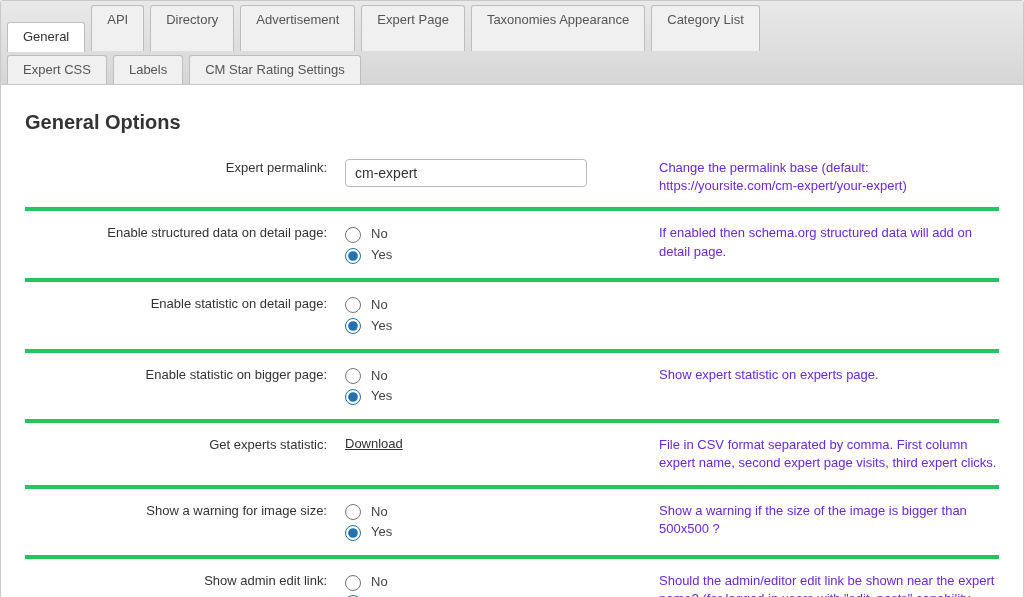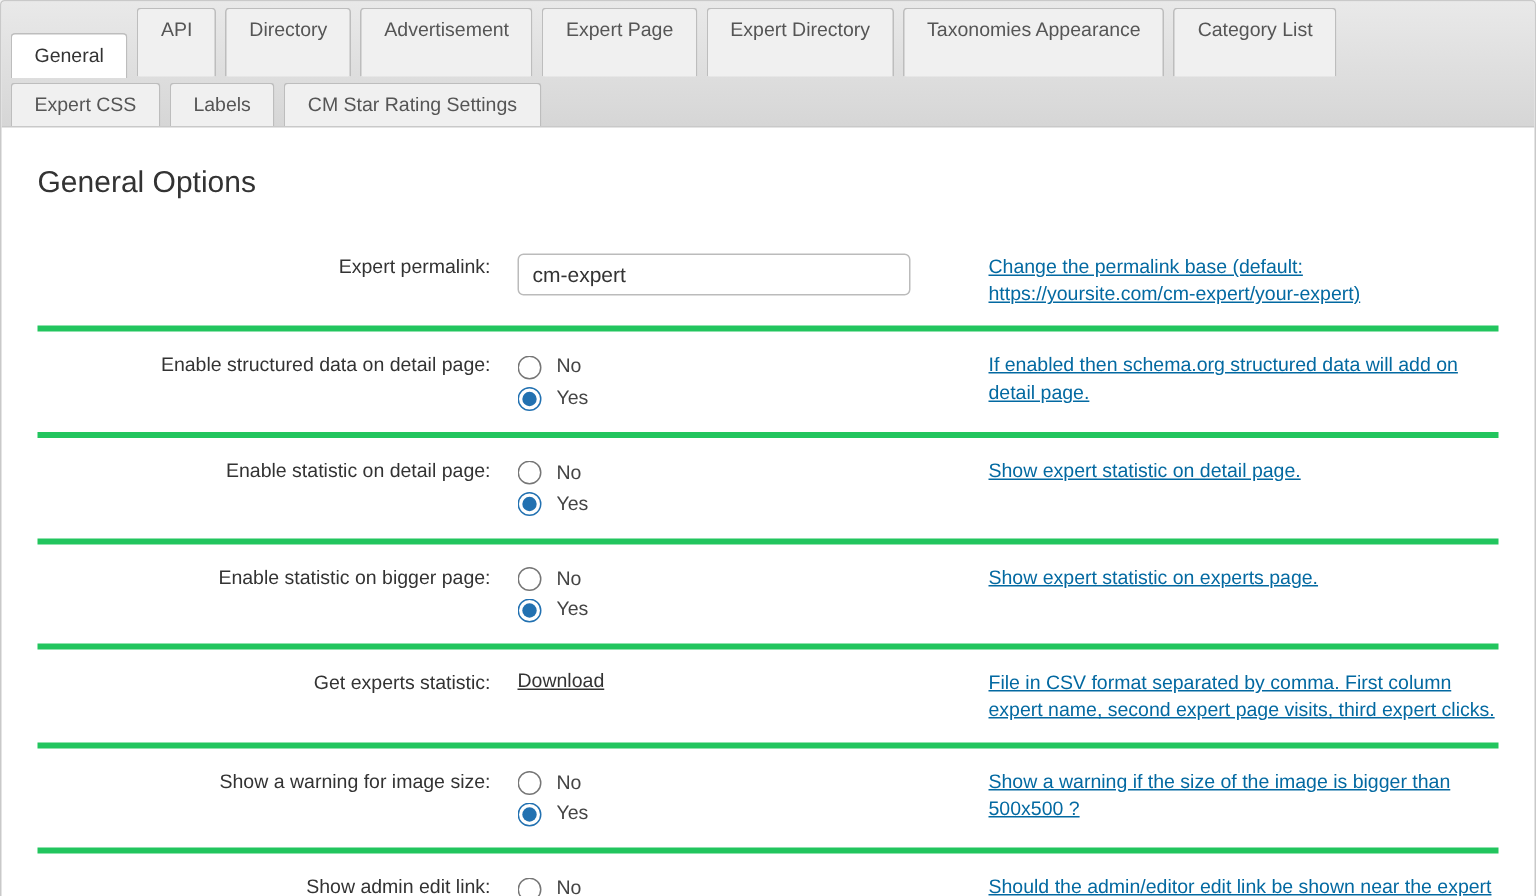--- a/index.html
+++ b/index.html
@@ -49,22 +49,22 @@
     top: 1px;
     padding-bottom: 9px;
     margin-top: 16px;
   }
   .content {
     padding: 20px 24px 10px 24px;
   }
   h2.section-title {
     font-size: 20px;
     color: #333;
-    margin: 6px 0 22px 0;
-    font-weight: normal;
+    margin: 6px 0 12px 0;
+    font-weight: bold;
   }
   .form-row {
     display: flex;
     align-items: flex-start;
     padding: 12px 0 12px 0;
     border-bottom: 4px solid #22c55e;
   }
   .form-row:last-child { border-bottom: none; }
   .col-label {
     width: 320px;
@@ -74,28 +74,27 @@
     color: #333;
     padding-top: 2px;
   }
   .col-control {
     width: 310px;
     flex: 0 0 310px;
     padding-top: 1px;
   }
   .col-help {
     flex: 1 1 auto;
-    color: #0369a1;
+    color: #6d28d9;
     padding-left: 4px;
     padding-top: 1px;
     line-height: 1.4;
-    text-decoration: underline;
   }
   input.text-input {
-    width: 262px;
+    width: 242px;
     padding: 5px 9px;
     font-size: 14px;
     border: 1px solid #bbb;
     border-radius: 4px;
     color: #333;
     font-family: inherit;
   }
   .radio-group .radio-row {
     display: flex;
     align-items: center;
@@ -117,21 +116,20 @@
 
 <div class="panel">
 
   <div class="tabs-wrap">
     <div class="tab-row" id="tab-row-1">
         <div class="tab active">General</div>
         <div class="tab">API</div>
         <div class="tab">Directory</div>
         <div class="tab">Advertisement</div>
         <div class="tab">Expert Page</div>
-        <div class="tab">Expert Directory</div>
         <div class="tab">Taxonomies Appearance</div>
         <div class="tab">Category List</div>
       </div>
     <div class="tab-row" id="tab-row-2">
         <div class="tab">Expert CSS</div>
         <div class="tab">Labels</div>
         <div class="tab">CM Star Rating Settings</div>
       </div>
   </div>
 
@@ -170,21 +168,20 @@
           <label class="radio-row">
               <input type="radio" name="stat_detail" style="">
               <span>No</span>
             </label>
           <label class="radio-row">
               <input type="radio" name="stat_detail" checked="" style="">
               <span>Yes</span>
             </label>
         </div>
       </div>
-      <div class="col-help">Show expert statistic on detail page.</div>
     </div>
 
     <div class="form-row">
       <div class="col-label">Enable statistic on bigger page:</div>
       <div class="col-control">
         <div class="radio-group">
           <label class="radio-row">
               <input type="radio" name="stat_experts" style="">
               <span>No</span>
             </label>

